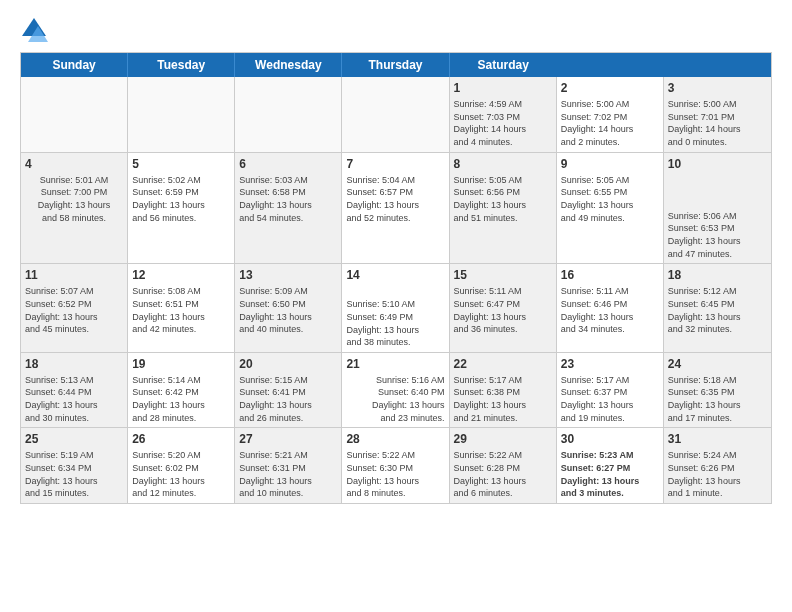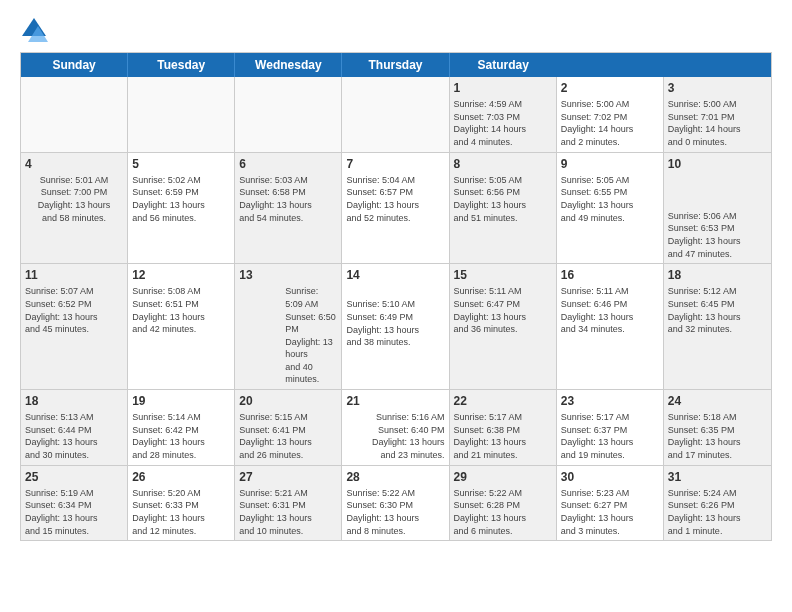--- a/index.html
+++ b/index.html
@@ -228,21 +228,21 @@
           </div>
           <div class="cal-cell">
             <div class="day-num">12</div>
             <div class="day-info" style="white-space: pre-line;">Sunrise: 5:08 AM
 Sunset: 6:51 PM
 Daylight: 13 hours
 and 42 minutes.</div>
           </div>
           <div class="cal-cell shaded">
             <div class="day-num">13</div>
-            <div class="day-info" style="white-space: pre-line; margin-left: 46px;">Sunrise: 5:09 AM
+            <div class="day-info" style="white-space: pre-line;">Sunrise: 5:09 AM
 Sunset: 6:50 PM
 Daylight: 13 hours
 and 40 minutes.</div>
           </div>
           <div class="cal-cell">
             <div class="day-num">14</div>
             <div class="day-info" style="white-space: pre-line; margin-top: 15px;">Sunrise: 5:10 AM
 Sunset: 6:49 PM
 Daylight: 13 hours
 and 38 minutes.</div>
@@ -324,21 +324,21 @@
           <div class="cal-cell shaded">
             <div class="day-num">25</div>
             <div class="day-info" style="white-space: pre-line;">Sunrise: 5:19 AM
 Sunset: 6:34 PM
 Daylight: 13 hours
 and 15 minutes.</div>
           </div>
           <div class="cal-cell">
             <div class="day-num">26</div>
             <div class="day-info" style="white-space: pre-line;">Sunrise: 5:20 AM
-Sunset: 6:33 PM
+Sunset: 6:02 PM
 Daylight: 13 hours
 and 12 minutes.</div>
           </div>
           <div class="cal-cell shaded">
             <div class="day-num">27</div>
             <div class="day-info" style="white-space: pre-line;">Sunrise: 5:21 AM
 Sunset: 6:31 PM
 Daylight: 13 hours
 and 10 minutes.</div>
           </div>
@@ -351,21 +351,21 @@
           </div>
           <div class="cal-cell shaded">
             <div class="day-num">29</div>
             <div class="day-info" style="white-space: pre-line;">Sunrise: 5:22 AM
 Sunset: 6:28 PM
 Daylight: 13 hours
 and 6 minutes.</div>
           </div>
           <div class="cal-cell">
             <div class="day-num">30</div>
-            <div class="day-info" style="white-space: pre-line;">Sunrise: 5:23 AM
+            <div class="day-info" style="white-space: pre-line; font-weight: bold;">Sunrise: 5:23 AM
 Sunset: 6:27 PM
 Daylight: 13 hours
 and 3 minutes.</div>
           </div>
           <div class="cal-cell shaded">
             <div class="day-num">31</div>
             <div class="day-info" style="white-space: pre-line;">Sunrise: 5:24 AM
 Sunset: 6:26 PM
 Daylight: 13 hours
 and 1 minute.</div>

